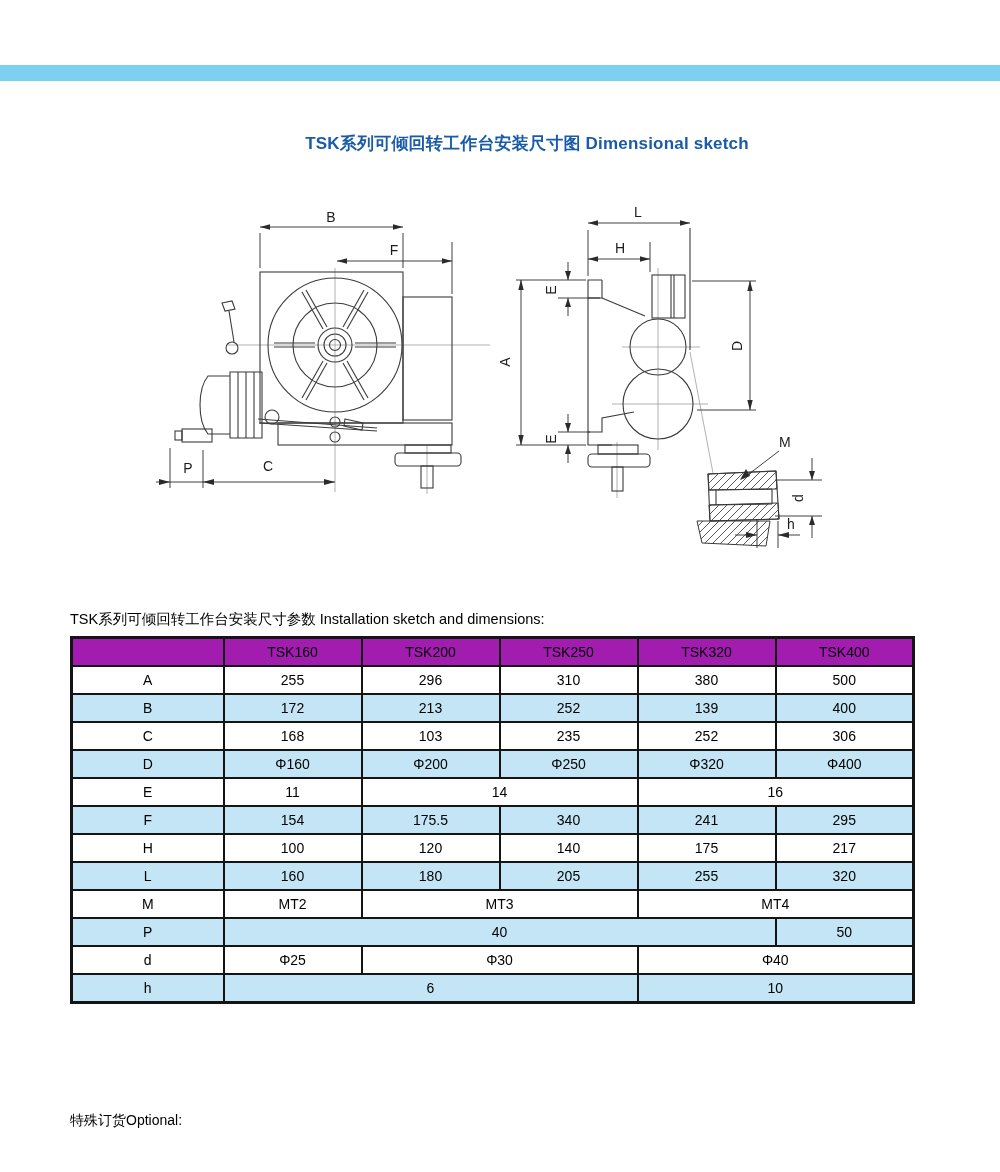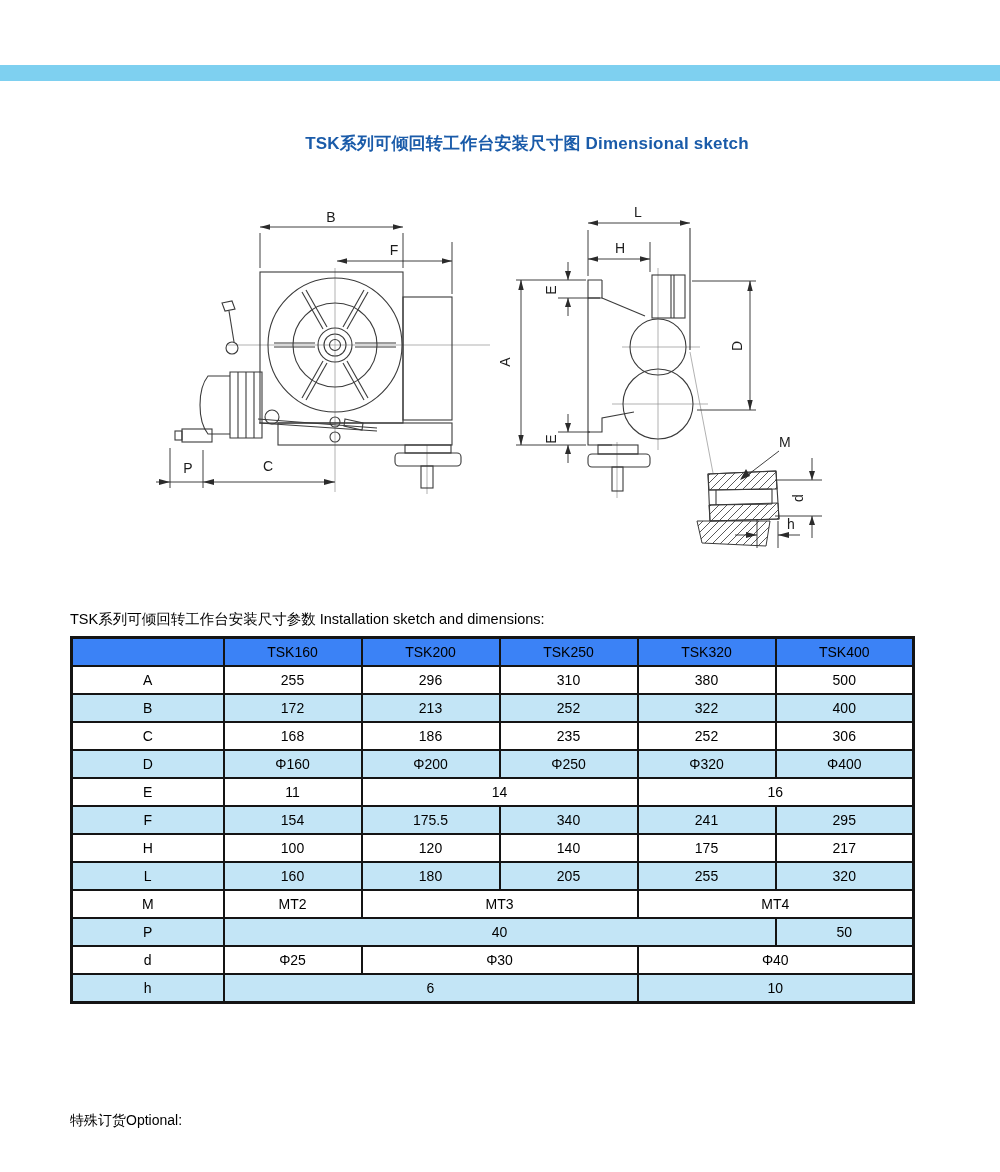--- a/index.html
+++ b/index.html
@@ -24,21 +24,21 @@
 
   .tbl-caption{position:absolute;left:70px;top:610px;font-size:14.5px;color:#000;}
   table.dims{
     position:absolute;left:70px;top:636px;width:842px;table-layout:fixed;
     border-collapse:collapse;border:3px solid #141414;font-size:14px;
   }
   .dims th,.dims td{
     border:2px solid #141414;height:26px;padding:0;text-align:center;
     font-weight:400;background:#ffffff;overflow:hidden;white-space:nowrap;
   }
-  .dims thead th{background:#3b82f6;}
+  .dims thead th{background:#a21caf;}
   .dims tr.alt td{background:#C3E5F6;}
 
   .note{position:absolute;left:70px;font-size:14px;line-height:21px;color:#000;white-space:pre-wrap;}
   .note div{white-space:pre-wrap;}
   .note-accessories{top:1006px;}
   .note-optional{top:1068px;}
 </style>
 </head>
 <body>
 
@@ -233,27 +233,27 @@
       <td>296</td>
       <td>310</td>
       <td>380</td>
       <td>500</td>
     </tr>
     <tr class="alt">
       <td>B</td>
       <td>172</td>
       <td>213</td>
       <td>252</td>
-      <td>322</td>
+      <td>139</td>
       <td>400</td>
     </tr>
     <tr>
       <td>C</td>
       <td>168</td>
-      <td>186</td>
+      <td>103</td>
       <td>235</td>
       <td>252</td>
       <td>306</td>
     </tr>
     <tr class="alt">
       <td>D</td>
       <td>Φ160</td>
       <td>Φ200</td>
       <td>Φ250</td>
       <td>Φ320</td>

